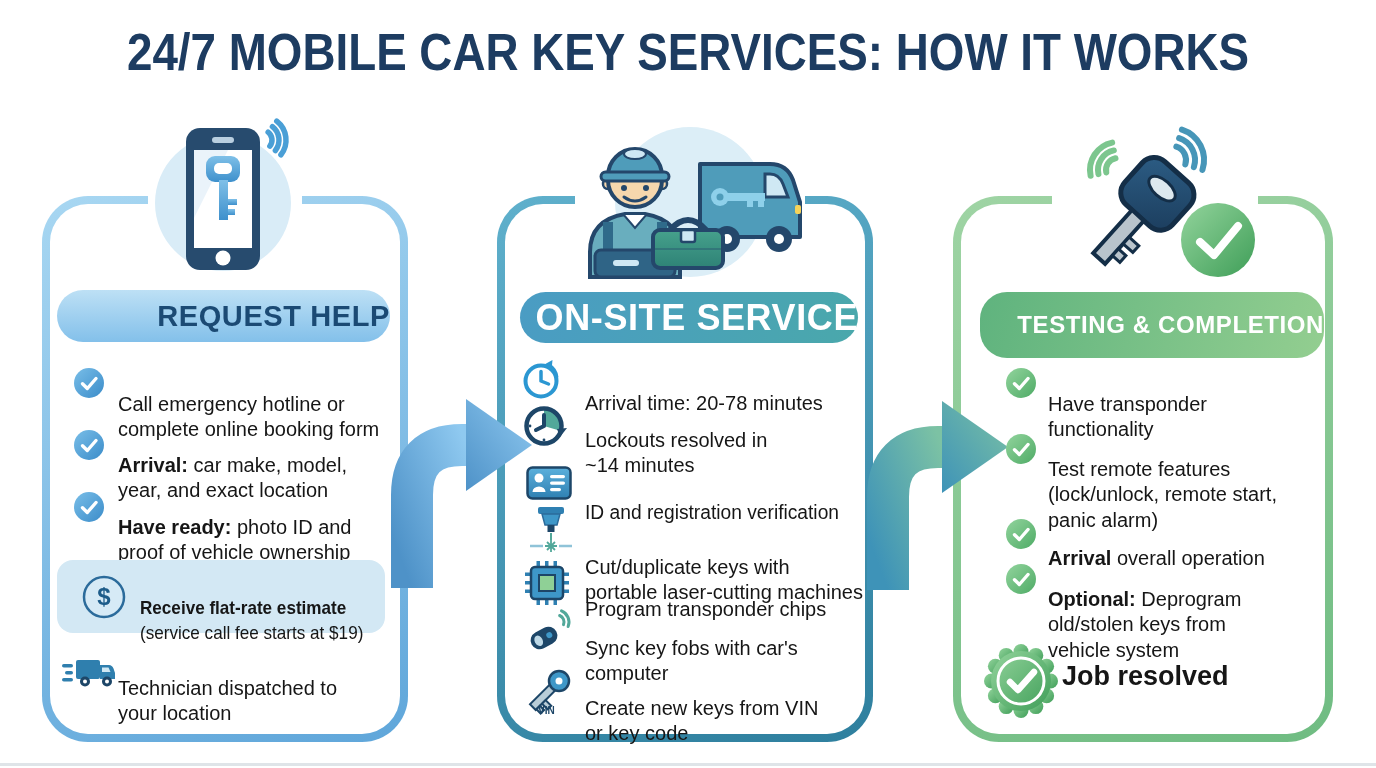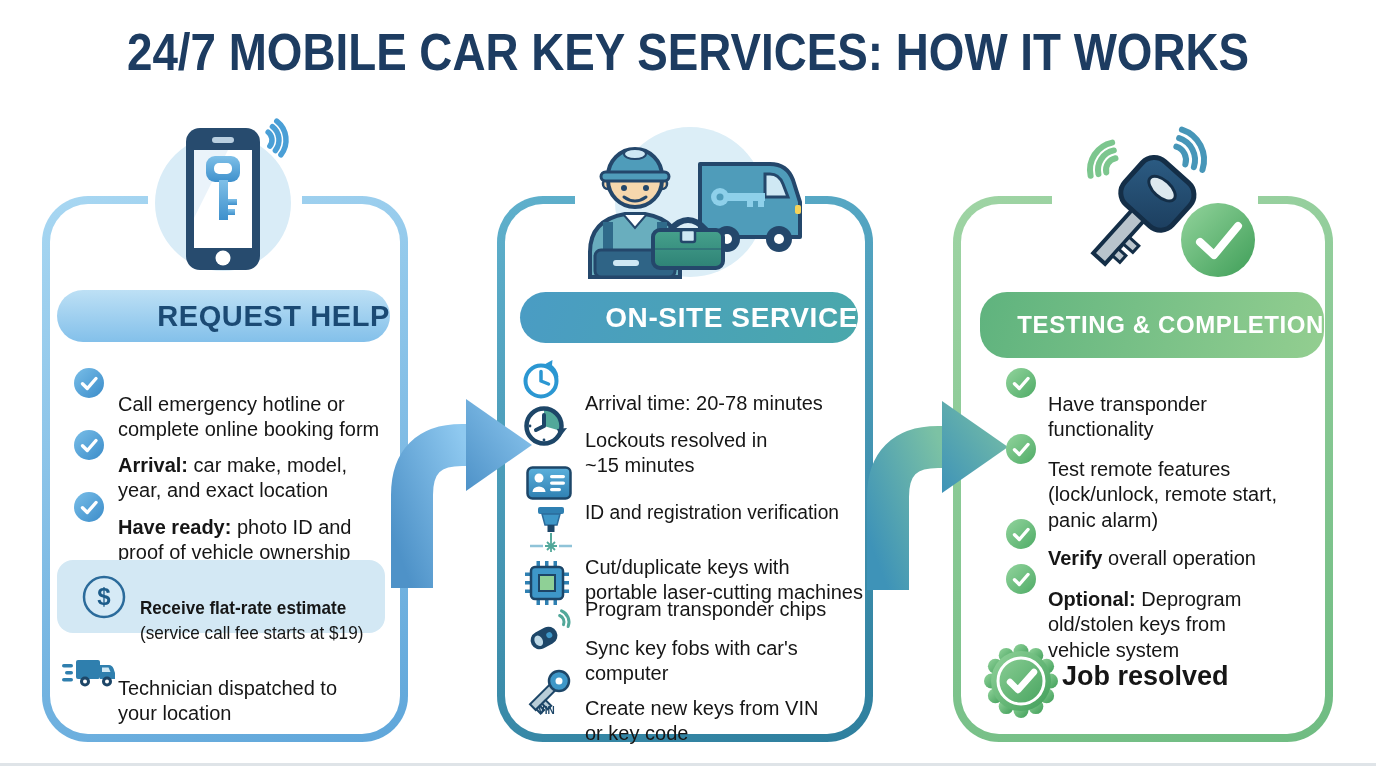--- a/index.html
+++ b/index.html
@@ -175,21 +175,21 @@
 </svg>
 <svg class="ic" style="left:858px;top:385px" width="150" height="205" viewBox="0 0 150 205">
   <path d="M30 205 L30 112 Q30 62 80 62 L84 62" fill="none" stroke="url(#garr2)" stroke-width="42"></path>
   <polygon points="84,16 84,108 150,62" fill="url(#garr2)"></polygon>
 </svg>
 
 <div class="pill" style="left:57px;top:290px;width:333px;height:52px;font-size:29px;color:#1b4a74;
             background:linear-gradient(180deg,#bde0f5,#83c0ea)">
   <span>REQUEST HELP</span>
 </div>
-<div class="pill" style="left:520px;top:292px;width:338px;height:51px;font-size:28px;color:#fff;
+<div class="pill" style="left:520px;top:292px;width:338px;height:51px;font-size:36px;color:#fff;
             background:linear-gradient(105deg,#4a9cc4,#4aa8ab)">
   <span>ON-SITE SERVICE</span>
 </div>
 <div class="pill" style="left:980px;top:292px;width:344px;height:66px;font-size:24px;color:#fff;
             background:linear-gradient(105deg,#5fb37e,#93ce90)">
   <span>TESTING &amp; COMPLETION</span>
 </div>
 
 <svg class="ic" style="left:74px;top:368px" width="30" height="30">
     <use href="#chk-b"></use>
@@ -255,21 +255,21 @@
 <svg class="ic" style="left:520px;top:402px" width="48" height="48" viewBox="0 0 48 48">
   <path d="M24 24 L24 6.5 A17.5 17.5 0 0 1 41 29 Z" fill="#52a89a"></path>
   <circle cx="24" cy="24" r="17.5" stroke="#1d4668" stroke-width="4.5" fill="none"></circle>
   <path d="M24 24 V13 M24 24 L16 28" stroke="#1d4668" stroke-width="4" stroke-linecap="round" fill="none"></path>
   <polygon points="37,27 47,26 40,35" fill="#1d4668"></polygon>
   <circle cx="10" cy="24" r="1.4" fill="#1d4668"></circle>
     <circle cx="24" cy="38" r="1.4" fill="#1d4668"></circle>
 </svg>
 <div class="txt" style="left:585px;top:402px;width:220px">
   <span>Lockouts resolved in
-~15 minutes</span>
+~14 minutes</span>
 </div>
 
 <svg class="ic" style="left:526px;top:466px" width="46" height="34" viewBox="0 0 46 34">
   <rect x="1.5" y="1.5" width="43" height="31" rx="5" fill="url(#gid)" stroke="#1d4668" stroke-width="2.5"></rect>
   <circle cx="13" cy="12" r="4.5" fill="#fff"></circle>
   <path d="M6.5 26 a6.5 5.5 0 0 1 13 0 z" fill="#fff"></path>
   <rect x="24" y="9" width="15" height="3.2" rx="1.6" fill="#fff"></rect>
   <rect x="24" y="15.5" width="15" height="3.2" rx="1.6" fill="#fff"></rect>
   <rect x="24" y="22" width="11" height="3.2" rx="1.6" fill="#fff"></rect>
 </svg>
@@ -359,21 +359,21 @@
 <div class="txt" style="left:1048px;top:431px;width:275px">
   <span>Test remote features
 (lock/unlock, remote start,
 panic alarm)</span>
 </div>
 
 <svg class="ic" style="left:1006px;top:519px" width="30" height="30">
     <use href="#chk-g"></use>
   </svg>
 <div class="txt" style="left:1048px;top:520px;width:275px">
-  <b>Verify</b><span> overall operation</span>
+  <b>Arrival</b><span> overall operation</span>
 </div>
 
 <svg class="ic" style="left:1006px;top:564px" width="30" height="30">
     <use href="#chk-g"></use>
   </svg>
 <div class="txt" style="left:1048px;top:561px;width:240px">
   <b>Optional:</b><span> Deprogram
 old/stolen keys from
 vehicle system</span>
 </div>

